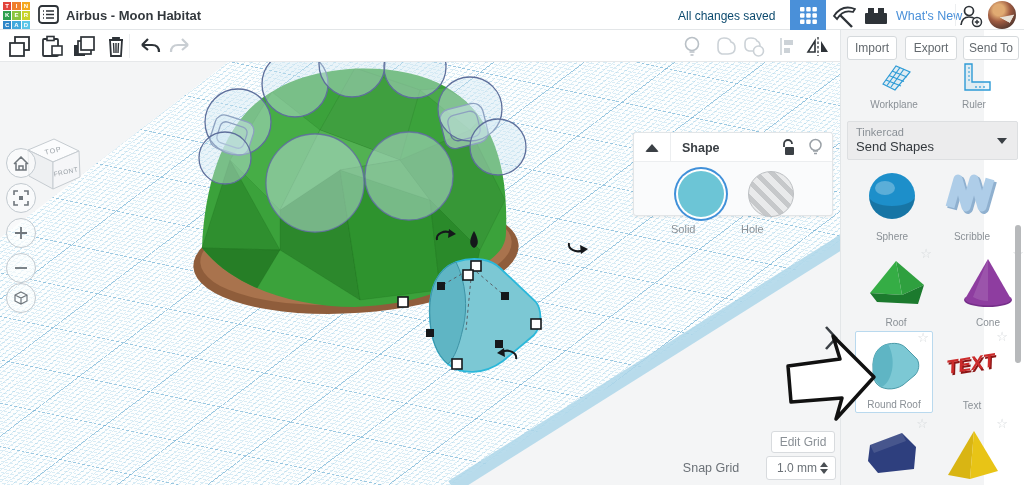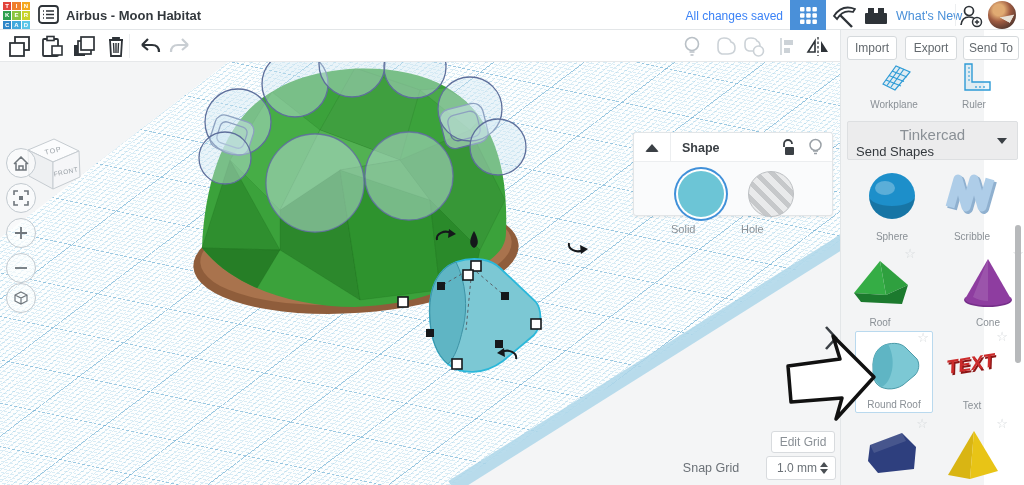--- a/index.html
+++ b/index.html
@@ -5,42 +5,42 @@
   * { margin:0; padding:0; box-sizing:border-box; }
   html,body { width:1024px; height:485px; overflow:hidden; font-family:"Liberation Sans",sans-serif; background:#fff; }
   #app { position:relative; width:1024px; height:485px; overflow:hidden; }
 
   
   .header { position:absolute; left:0; top:0; width:1024px; height:30px; background:#fff; border-bottom:1px solid #e3e6e8; z-index:40; }
   .logo { position:absolute; left:3px; top:2px; width:27px; height:27px; display:grid; grid-template-columns:repeat(3,1fr); grid-template-rows:repeat(3,1fr); gap:1px; }
   .logo span { display:flex; align-items:center; justify-content:center; color:#fff; font-size:6px; font-weight:bold; }
   .doc-icon { position:absolute; left:38px; top:5px; width:21px; height:19px; }
   .hdr-title { position:absolute; left:66px; top:8px; font-size:13px; font-weight:bold; color:#33383d; }
-  .save-status { position:absolute; left:678px; top:9px; width:105px; font-size:12px; color:#3b82f6; text-align:right; }
+  .save-status { position:absolute; left:678px; top:9px; width:105px; font-size:12px; color:#0c4a6e; text-align:left; }
   .blue-btn { position:absolute; left:790px; top:0; width:36px; height:30px; background:#4a90d9; display:flex; align-items:center; justify-content:center; }
   .hdr-ic { position:absolute; top:3px; width:26px; height:25px; }
   .whats-new { position:absolute; left:896px; top:9px; font-size:12.5px; color:#4a90d9; }
   .hdr-sep { position:absolute; left:955px; top:4px; width:1px; height:22px; background:#eceef0; }
   .avatar { position:absolute; left:988px; top:1px; width:28px; height:28px; border-radius:50%;
     background:radial-gradient(circle at 38% 32%, #e0aa72 0 22%, #a05c42 45%, #5a3a30 75%, #35241f 100%); overflow:hidden; }
   .avatar i { position:absolute; left:13px; top:10px; width:12px; height:10px; background:#e8e2d8; transform:rotate(28deg); clip-path:polygon(0 100%,100% 0,100% 100%); }
 
   
   .toolbar { position:absolute; left:0; top:30px; width:840px; height:32px; background:#fff; border-bottom:1px solid #e6e8ea; z-index:40; }
   .tb-ic { position:absolute; top:5px; width:24px; height:23px; }
   .tb-sep { position:absolute; left:129px; top:4px; width:1px; height:24px; background:#eceef0; }
 
   
   .sidebar { position:absolute; left:840px; top:30px; width:144px; height:455px; background:#f3f4f5; border-left:1px solid #e3e6e8; z-index:30; }
   .side-btn { position:absolute; top:6px; height:24px; background:#fff; border:1px solid #d5d9dc; border-radius:3px;
     font-size:12px; color:#63696e; display:flex; align-items:center; justify-content:center; }
   .tool-tile { position:absolute; top:32px; width:70px; text-align:center; }
   .tool-tile .lbl { font-size:10px; color:#8a9096; margin-top:3px; }
   .lib-select { position:absolute; left:6px; top:91px; width:171px; height:39px; background:#ececed; border:1px solid #dddfe1; border-radius:2px; padding:4px 8px; }
-  .lib-brand { font-size:15px; color:#8a9096;text-align:center; }
+  .lib-brand { font-size:11px; color:#8a9096; }
   .lib-name { font-size:13px; color:#33383d; margin-top:1px; }
   .lib-caret { position:absolute; right:10px; top:16px; width:0; height:0; border-left:5px solid transparent; border-right:5px solid transparent; border-top:6px solid #3b4045; }
   .tile { position:absolute; width:78px; height:82px; }
   .tile .shape-lbl { position:absolute; left:0; right:0; bottom:2px; text-align:center; font-size:10px; color:#8a9096; }
   .tile .star { position:absolute; right:3px; top:-2px; font-size:13px; color:#d4d8db; }
   .tile.selected { background:#fff; border:1px solid #b9d9ee; border-radius:2px; }
   .tile svg { position:absolute; left:50%; top:9px; transform:translateX(-50%); }
   .scroll-thumb { position:absolute; left:174px; top:195px; width:6px; height:138px; background:#b7b9bb; border-radius:3px; }
 
   
@@ -408,21 +408,21 @@
       <div class="shape-lbl">Sphere</div>
     </div>
     <div class="tile" style="left:92px; top:132px">
       <svg width="56" height="52" viewBox="0 0 56 52">
         <path d="M8,38 L16,10 L24,38 L32,10 L40,38 L48,10" fill="none" stroke="#8fb0cf" stroke-width="10" stroke-linejoin="round"></path>
         <path d="M6,36 L14,8 L22,36 L30,8 L38,36 L46,8" fill="none" stroke-width="9" stroke-linejoin="round" stroke="#aecde8"></path>
       </svg>
       <div class="shape-lbl">Scribble</div>
     </div>
 
-    <div class="tile" style="left:0; top:218px">
+    <div class="tile" style="left:16px; top:218px">
       <span class="star">☆</span>
       <svg width="56" height="52" viewBox="0 0 56 52">
         <polygon points="2,36 28,4 34,38" fill="#35ad45"></polygon>
         <polygon points="28,4 56,28 34,38" fill="#2fa03f"></polygon>
         <polygon points="2,36 34,38 56,28 50,47 9,45" fill="#1c7a2e"></polygon>
       </svg>
       <div class="shape-lbl">Roof</div>
     </div>
     <div class="tile" style="left:108px; top:218px">
       <span class="star">☆</span>

